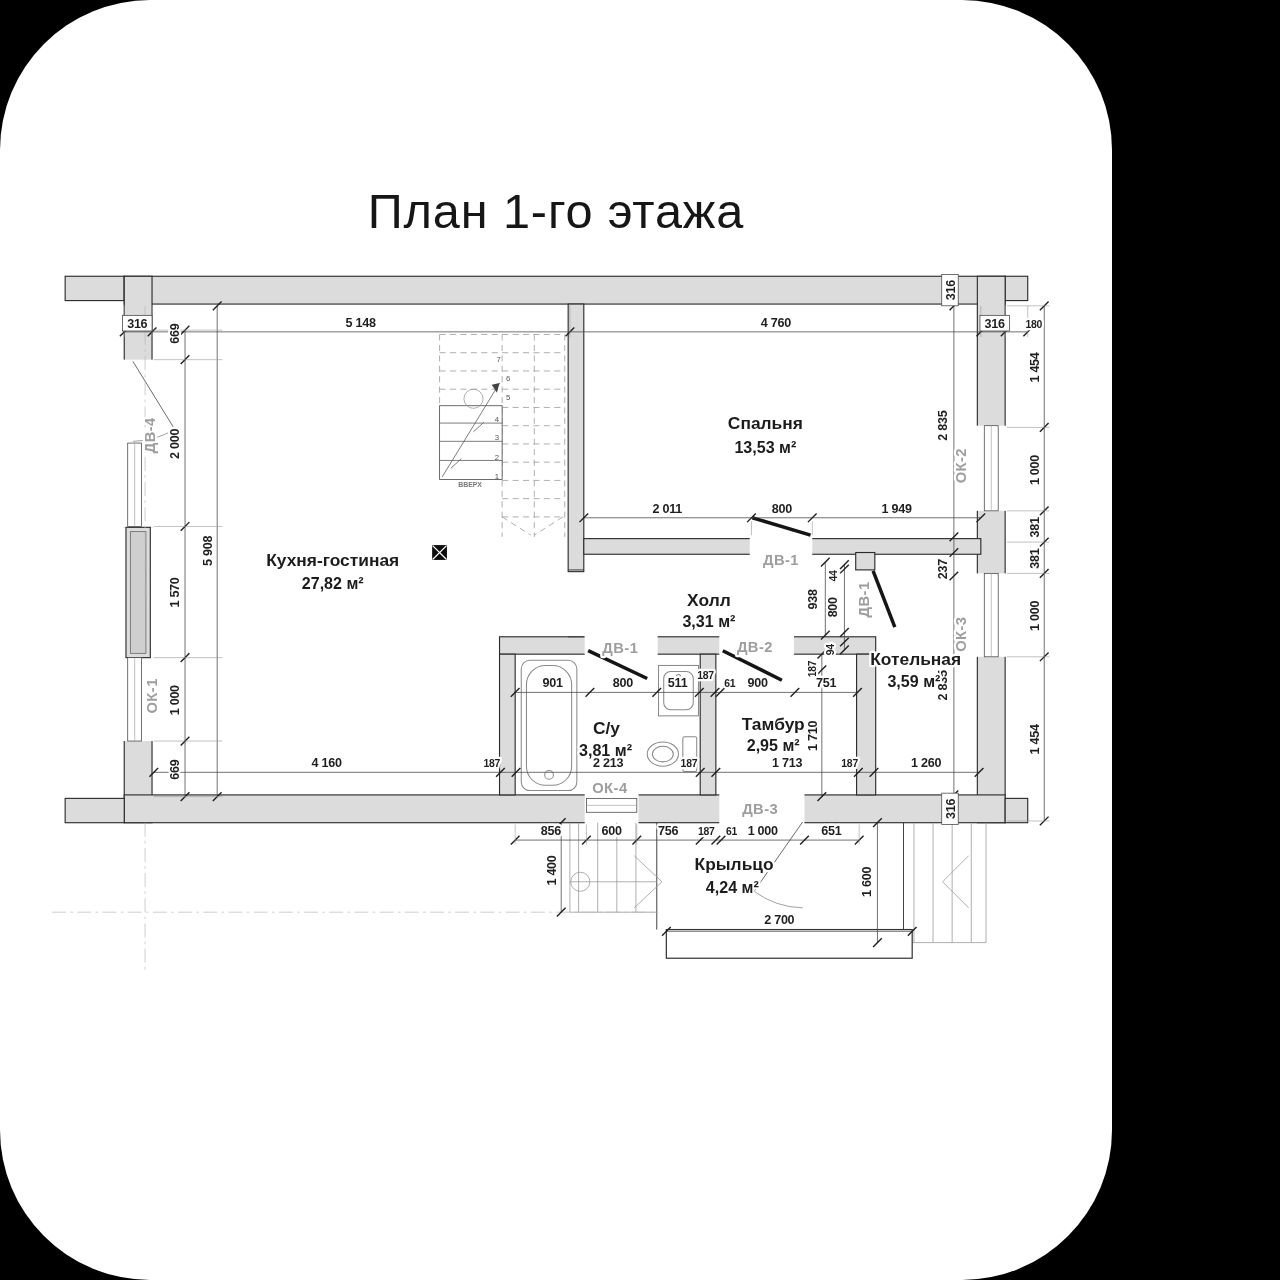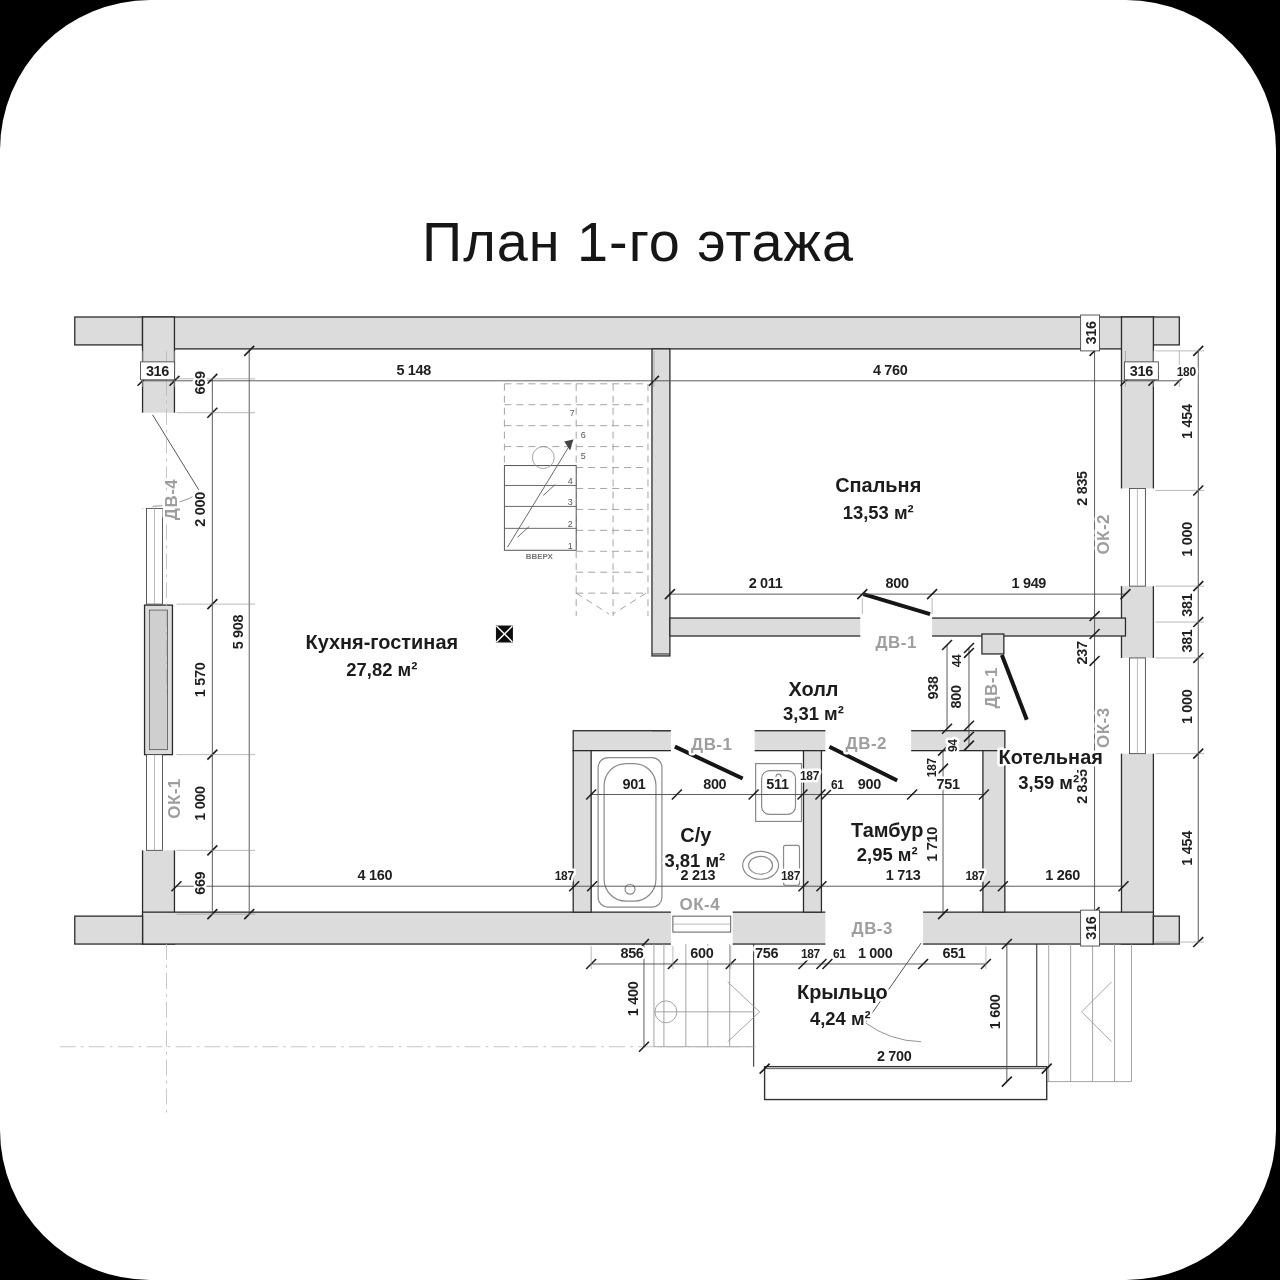--- a/index.html
+++ b/index.html
@@ -1,16 +1,16 @@
 <!DOCTYPE html>
 <html><head>
 <meta charset="utf-8">
 <style>
   html,body{margin:0;padding:0;background:#000;}
-  .canvas{position:relative;width:1276px;height:1280px;background:#000;overflow:hidden;}
+  .canvas{position:relative;width:1112px;height:1280px;background:#000;overflow:hidden;}
   .paper{position:absolute;inset:0;background:#fff;border-radius:150px;}
   svg{position:absolute;inset:0;}
   text{font-family:"Liberation Sans","DejaVu Sans",sans-serif;}
   .title{font-size:56px;font-weight:500;fill:#161616;letter-spacing:1px;text-anchor:middle;}
   .w{fill:#dcdcdc;stroke:#2b2b2b;stroke-width:1.3;}
   .gap{fill:#ffffff;}
   .ln{stroke:#3a3a3a;stroke-width:1.1;fill:none;}
   .dim{stroke:#4a4a4a;stroke-width:0.9;fill:none;}
   .tk{stroke:#1e1e1e;stroke-width:1.6;}
   .ext{stroke:#9a9a9a;stroke-width:0.7;}

